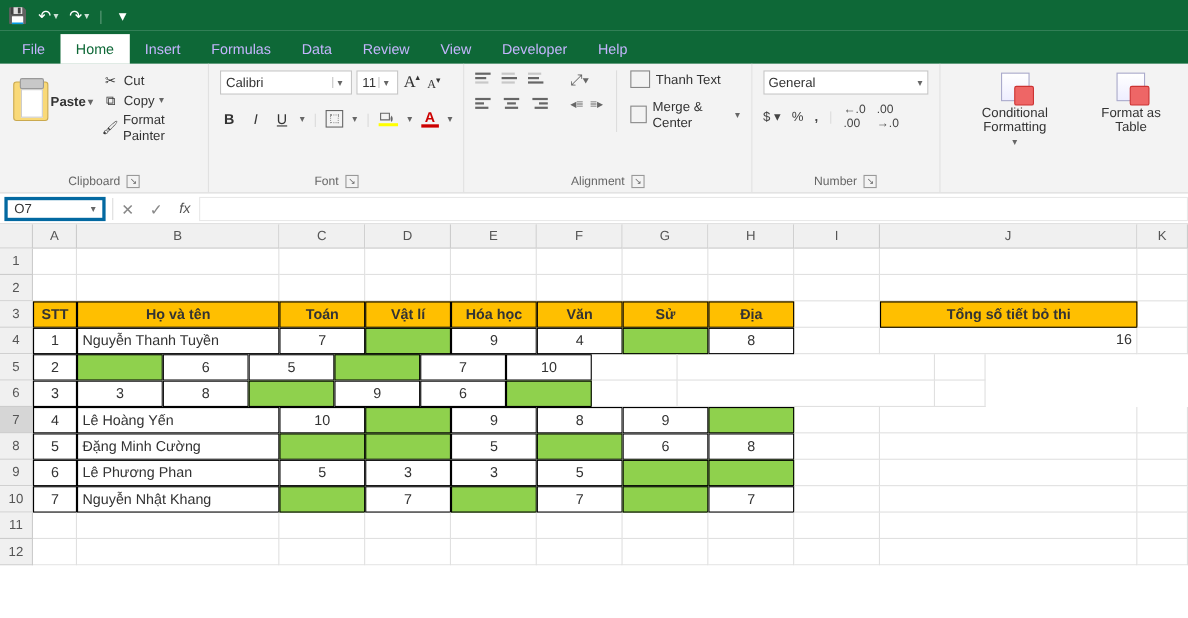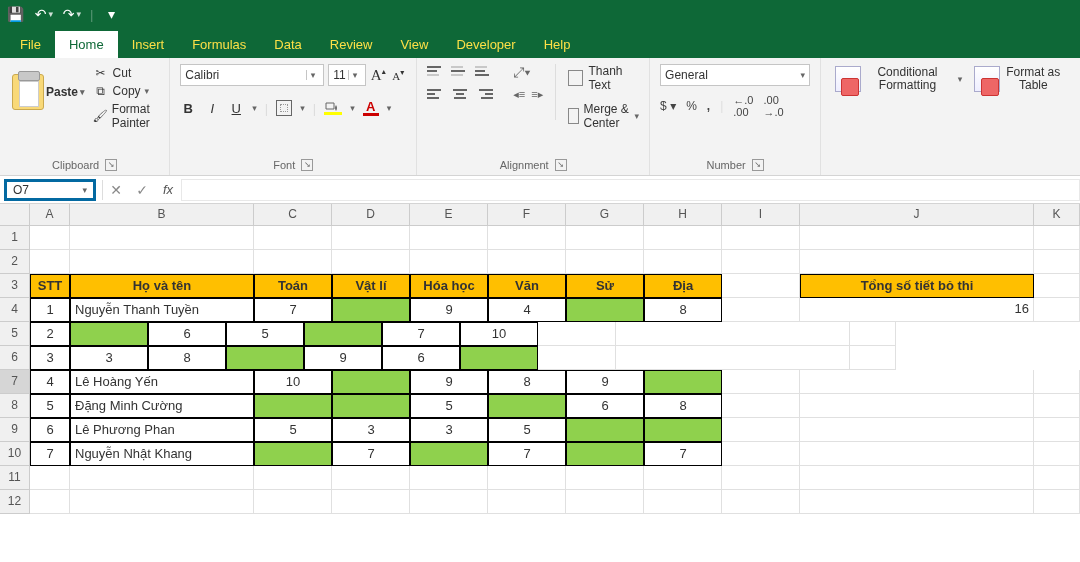--- a/index.html
+++ b/index.html
@@ -6,21 +6,21 @@
 body { background: #fff; font-size: 13px; color: #333; user-select: none; overflow: hidden; }
 
 
 .titlebar { background: #0e6837; height: 28px; display: flex; align-items: center; padding: 0 6px; gap: 8px; }
 .titlebar .qat-btn { color: #fff; font-size: 14px; display: inline-flex; align-items: center; justify-content: center; width: 20px; height: 20px; }
 .titlebar .qat-sep { color: rgba(255,255,255,.3); }
 .qat-dd::after { content:"▾"; font-size:9px; margin-left:2px; opacity:.8;}
 
 
 .tabrow { background: #0e6837; height: 30px; display: flex; align-items: flex-end; padding: 0 6px; gap: 2px; font-size: 13px; }
-.tab { color: #fde047; padding: 6px 14px 6px; cursor: pointer; }
+.tab { color: #c4b5fd; padding: 6px 14px 6px; cursor: pointer; }
 .tab.active { background: #fff; color: #0e6837; }
 .tellme { color:#fff; display:flex; align-items:center; gap:6px; margin-left:20px; font-size:13px;}
 .bulb { width:14px; height:14px; border:1.5px solid #fff; border-radius:50%; position:relative;}
 .bulb::after{content:"";position:absolute;left:3px;top:3px;width:4px;height:4px;background:#fff;border-radius:50%;}
 
 
 .ribbon { background: #f3f3f3; border-bottom: 1px solid #d4d4d4; height: 118px; display: flex; }
 .group { border-right: 1px solid #e1e1e1; padding: 4px 10px 0; position: relative; display:flex; flex-direction:column; justify-content:space-between; height:100%; }
 .group-label { text-align: center; font-size: 11px; color: #666; padding: 2px 0 4px; display:flex; justify-content:center; align-items:center; gap:6px;}
 .dlg-launcher { width:12px; height:12px; border:1px solid #999; font-size:8px; line-height:10px; color:#666; display:inline-flex; align-items:center; justify-content:center;}
@@ -29,21 +29,21 @@
 
 .paste-big { display:flex; align-items:center; gap:2px; font-size:12px; padding:10px 2px;font-weight:bold;}
 .paste-icon { width:32px; height:36px; background:#f9d978; border:1px solid #caa94f; border-radius:3px; position:relative;}
 .paste-icon::before{content:"";position:absolute;left:5px;top:-4px;width:20px;height:8px;background:#c8c8c8;border:1px solid #999;border-radius:2px;}
 .paste-icon::after{content:"";position:absolute;left:6px;top:6px;width:18px;height:24px;background:#fff;border:1px solid #ccc;}
 .clip-small{font-size:12px; color:#333; display:flex; align-items:center; gap:4px; padding:2px 0;}
 .clip-small .ic{width:16px;display:inline-flex;justify-content:center;}
 
 
 .font-row{display:flex;align-items:center;gap:4px;}
-.font-name{background:#fff;border:1px solid #c5c5c5;height:22px;width:144px;padding:0 4px;font-size:12px;}
+.font-name{background:#fff;border:1px solid #c5c5c5;height:22px;width:120px;padding:0 4px;font-size:12px;}
 .font-size{background:#fff;border:1px solid #c5c5c5;height:22px;width:38px;padding:0 4px;font-size:12px;}
 .dd-caret{border-left:1px solid #c5c5c5;padding:0 4px;font-size:9px;color:#666;}
 .aa{font-family:Georgia,serif;}
 .font-row2{display:flex;align-items:center;gap:8px;margin-top:8px;}
 .fbtn{font-size:13px;min-width:16px;text-align:center;}
 .underline{text-decoration:underline;}
 .border-btn{width:16px;height:16px;border:1px solid #666;position:relative;}
 .border-btn::after{content:"";position:absolute;inset:3px;border:1px dotted #999;}
 .fill-btn{width:18px;height:14px;position:relative;}
 .fill-btn svg{width:18px;height:14px;}
@@ -61,21 +61,21 @@
 .wrap-merge{display:flex;flex-direction:column;gap:10px;font-size:12px;}
 .wrap-merge .row{display:flex;align-items:center;gap:5px;}
 .wm-icon{width:18px;height:16px;border:1px solid #888;display:inline-block;position:relative;}
 
 
 .num-col{display:flex;flex-direction:column;gap:8px;}
 .num-select{background:#fff;border:1px solid #c5c5c5;height:22px;width:150px;padding:0 4px;font-size:12px;display:flex;align-items:center;justify-content:space-between;}
 .num-row{display:flex;align-items:center;gap:10px;font-size:12px;color:#444;}
 
 
-.bigbtn{display:flex;flex-direction:row;align-items:center;font-size:12px;gap:2px;padding:0 2px;}
+.bigbtn{display:flex;flex-direction:column;align-items:center;font-size:12px;gap:2px;padding:0 2px;}
 .cf-icon{width:30px;height:30px;position:relative;}
 .cf-icon::before{content:"";position:absolute;left:2px;top:2px;width:24px;height:24px;background:linear-gradient(#fff,#eef);border:1px solid #aac;}
 .cf-icon::after{content:"";position:absolute;right:-2px;bottom:-2px;width:16px;height:16px;background:#e66;border:1px solid #c33;border-radius:2px;}
 
 
 .fxbar{height:28px;border-bottom:1px solid #d4d4d4;display:flex;align-items:center;background:#fff;}
 .namebox{width:92px;height:22px;border:3px solid #0369a1;margin:0 6px 0 4px;padding:0 6px;font-size:12px;display:flex;align-items:center;justify-content:space-between;}
 .fxbtn{width:26px;text-align:center;color:#888;font-size:14px;}
 .fxbtn.fx{font-style:italic;color:#555;font-size:13px;}
 .fxinput{flex:1;height:22px;border:1px solid #e8e8e8;}

